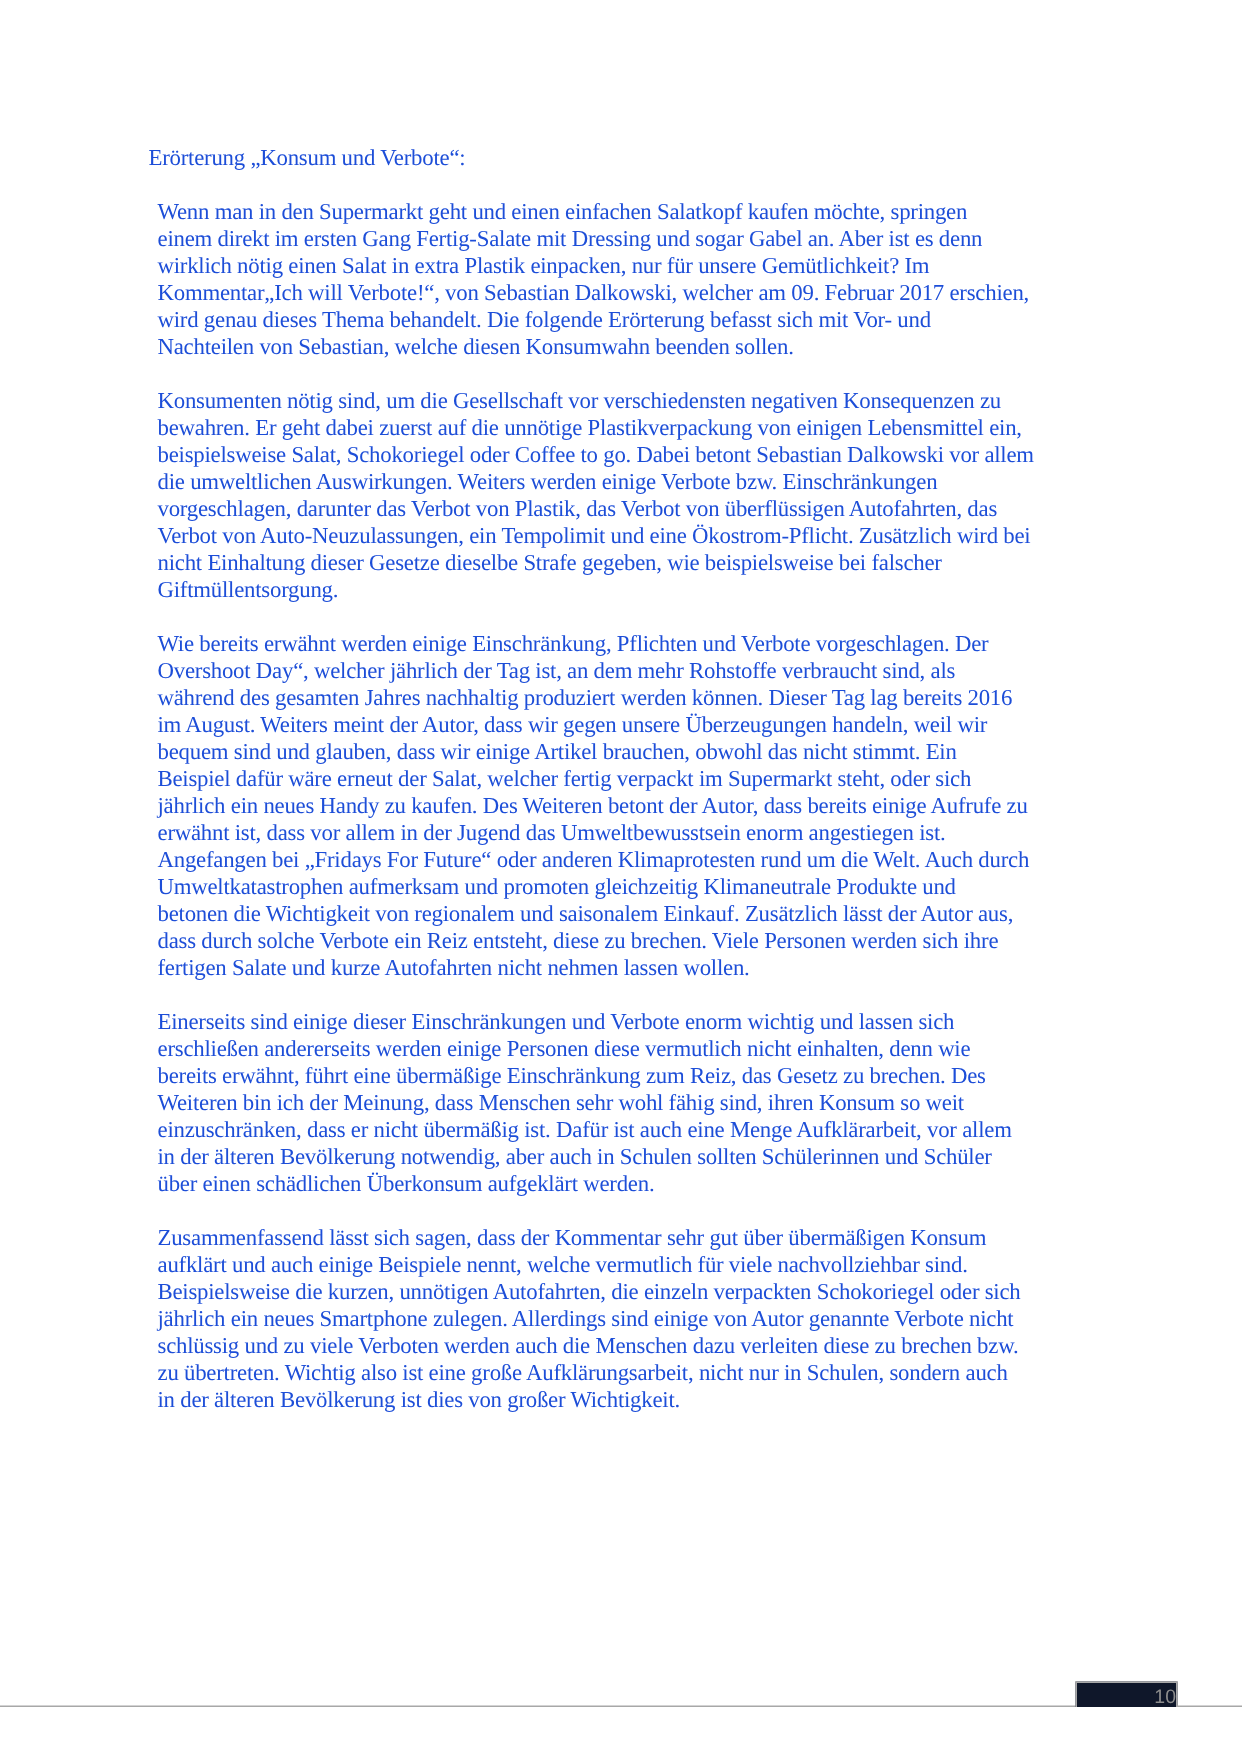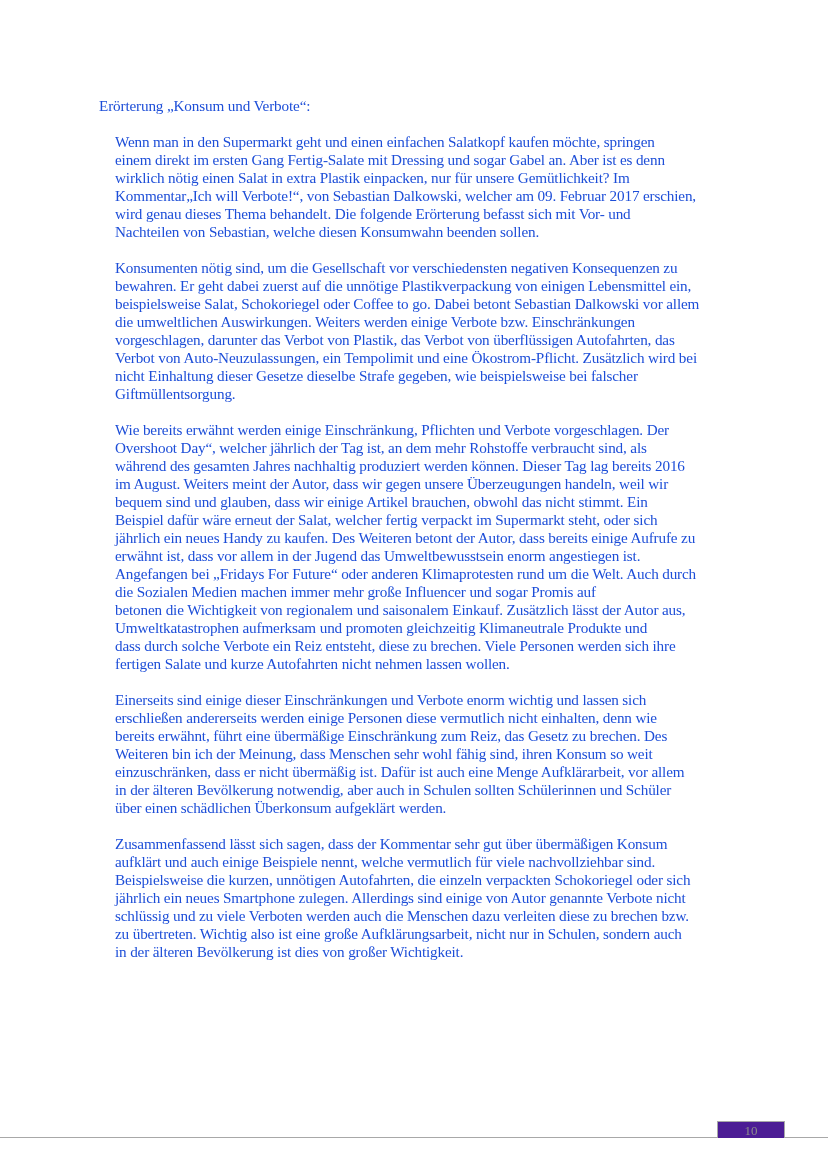--- a/index.html
+++ b/index.html
@@ -29,21 +29,21 @@
       font-size: 15.2px;
       line-height: 18px;
       color: #1d4ed8;
       letter-spacing: -0.15px;
     }
     .title {
       margin: 0 0 18px 0;
       white-space: nowrap;
     }
     .para {
-      margin: 0 0 18px 16px;
+      margin: 0 0 18px 6px;
     }
     .line {
       display: block;
       white-space: nowrap;
     }
     .footer-rule-left {
       position: absolute;
       left: 0;
       top: 1137px;
       width: 718px;
@@ -59,23 +59,23 @@
       border-top: 1px solid #a8a8a8;
     }
     .page-number-box {
       position: absolute;
       left: 717px;
       top: 1121px;
       width: 66px;
       height: 16px;
       border: 1px solid #a8a8a8;
       border-bottom: none;
-      background: #4c1d95;
-      text-align: center;
-      font-family: Liberation Serif, serif;
+      background: #0f172a;
+      text-align: right;
+      font-family: Liberation Sans, sans-serif;
       font-size: 13px;
       line-height: 18px;
       color: #8c8c8c;
     }
   </style>
 </head>
 <body>
 
 <div class="page">
   <div class="content">
@@ -102,23 +102,22 @@
     <div class="para">
         <span class="line">Wie bereits erwähnt werden einige Einschränkung, Pflichten und Verbote vorgeschlagen. Der</span>
         <span class="line">Overshoot Day“, welcher jährlich der Tag ist, an dem mehr Rohstoffe verbraucht sind, als</span>
         <span class="line">während des gesamten Jahres nachhaltig produziert werden können. Dieser Tag lag bereits 2016</span>
         <span class="line">im August. Weiters meint der Autor, dass wir gegen unsere Überzeugungen handeln, weil wir</span>
         <span class="line">bequem sind und glauben, dass wir einige Artikel brauchen, obwohl das nicht stimmt. Ein</span>
         <span class="line">Beispiel dafür wäre erneut der Salat, welcher fertig verpackt im Supermarkt steht, oder sich</span>
         <span class="line">jährlich ein neues Handy zu kaufen. Des Weiteren betont der Autor, dass bereits einige Aufrufe zu</span>
         <span class="line">erwähnt ist, dass vor allem in der Jugend das Umweltbewusstsein enorm angestiegen ist.</span>
         <span class="line">Angefangen bei „Fridays For Future“ oder anderen Klimaprotesten rund um die Welt. Auch durch</span>
-        <span class="line">die Sozialen Medien machen immer mehr große Influencer und sogar Promis auf</span>
+        <span class="line">Umweltkatastrophen aufmerksam und promoten gleichzeitig Klimaneutrale Produkte und</span>
         <span class="line">betonen die Wichtigkeit von regionalem und saisonalem Einkauf. Zusätzlich lässt der Autor aus,</span>
-        <span class="line">Umweltkatastrophen aufmerksam und promoten gleichzeitig Klimaneutrale Produkte und</span>
         <span class="line">dass durch solche Verbote ein Reiz entsteht, diese zu brechen. Viele Personen werden sich ihre</span>
         <span class="line">fertigen Salate und kurze Autofahrten nicht nehmen lassen wollen.</span>
       </div>
     <div class="para">
         <span class="line">Einerseits sind einige dieser Einschränkungen und Verbote enorm wichtig und lassen sich</span>
         <span class="line">erschließen andererseits werden einige Personen diese vermutlich nicht einhalten, denn wie</span>
         <span class="line">bereits erwähnt, führt eine übermäßige Einschränkung zum Reiz, das Gesetz zu brechen. Des</span>
         <span class="line">Weiteren bin ich der Meinung, dass Menschen sehr wohl fähig sind, ihren Konsum so weit</span>
         <span class="line">einzuschränken, dass er nicht übermäßig ist. Dafür ist auch eine Menge Aufklärarbeit, vor allem</span>
         <span class="line">in der älteren Bevölkerung notwendig, aber auch in Schulen sollten Schülerinnen und Schüler</span>

